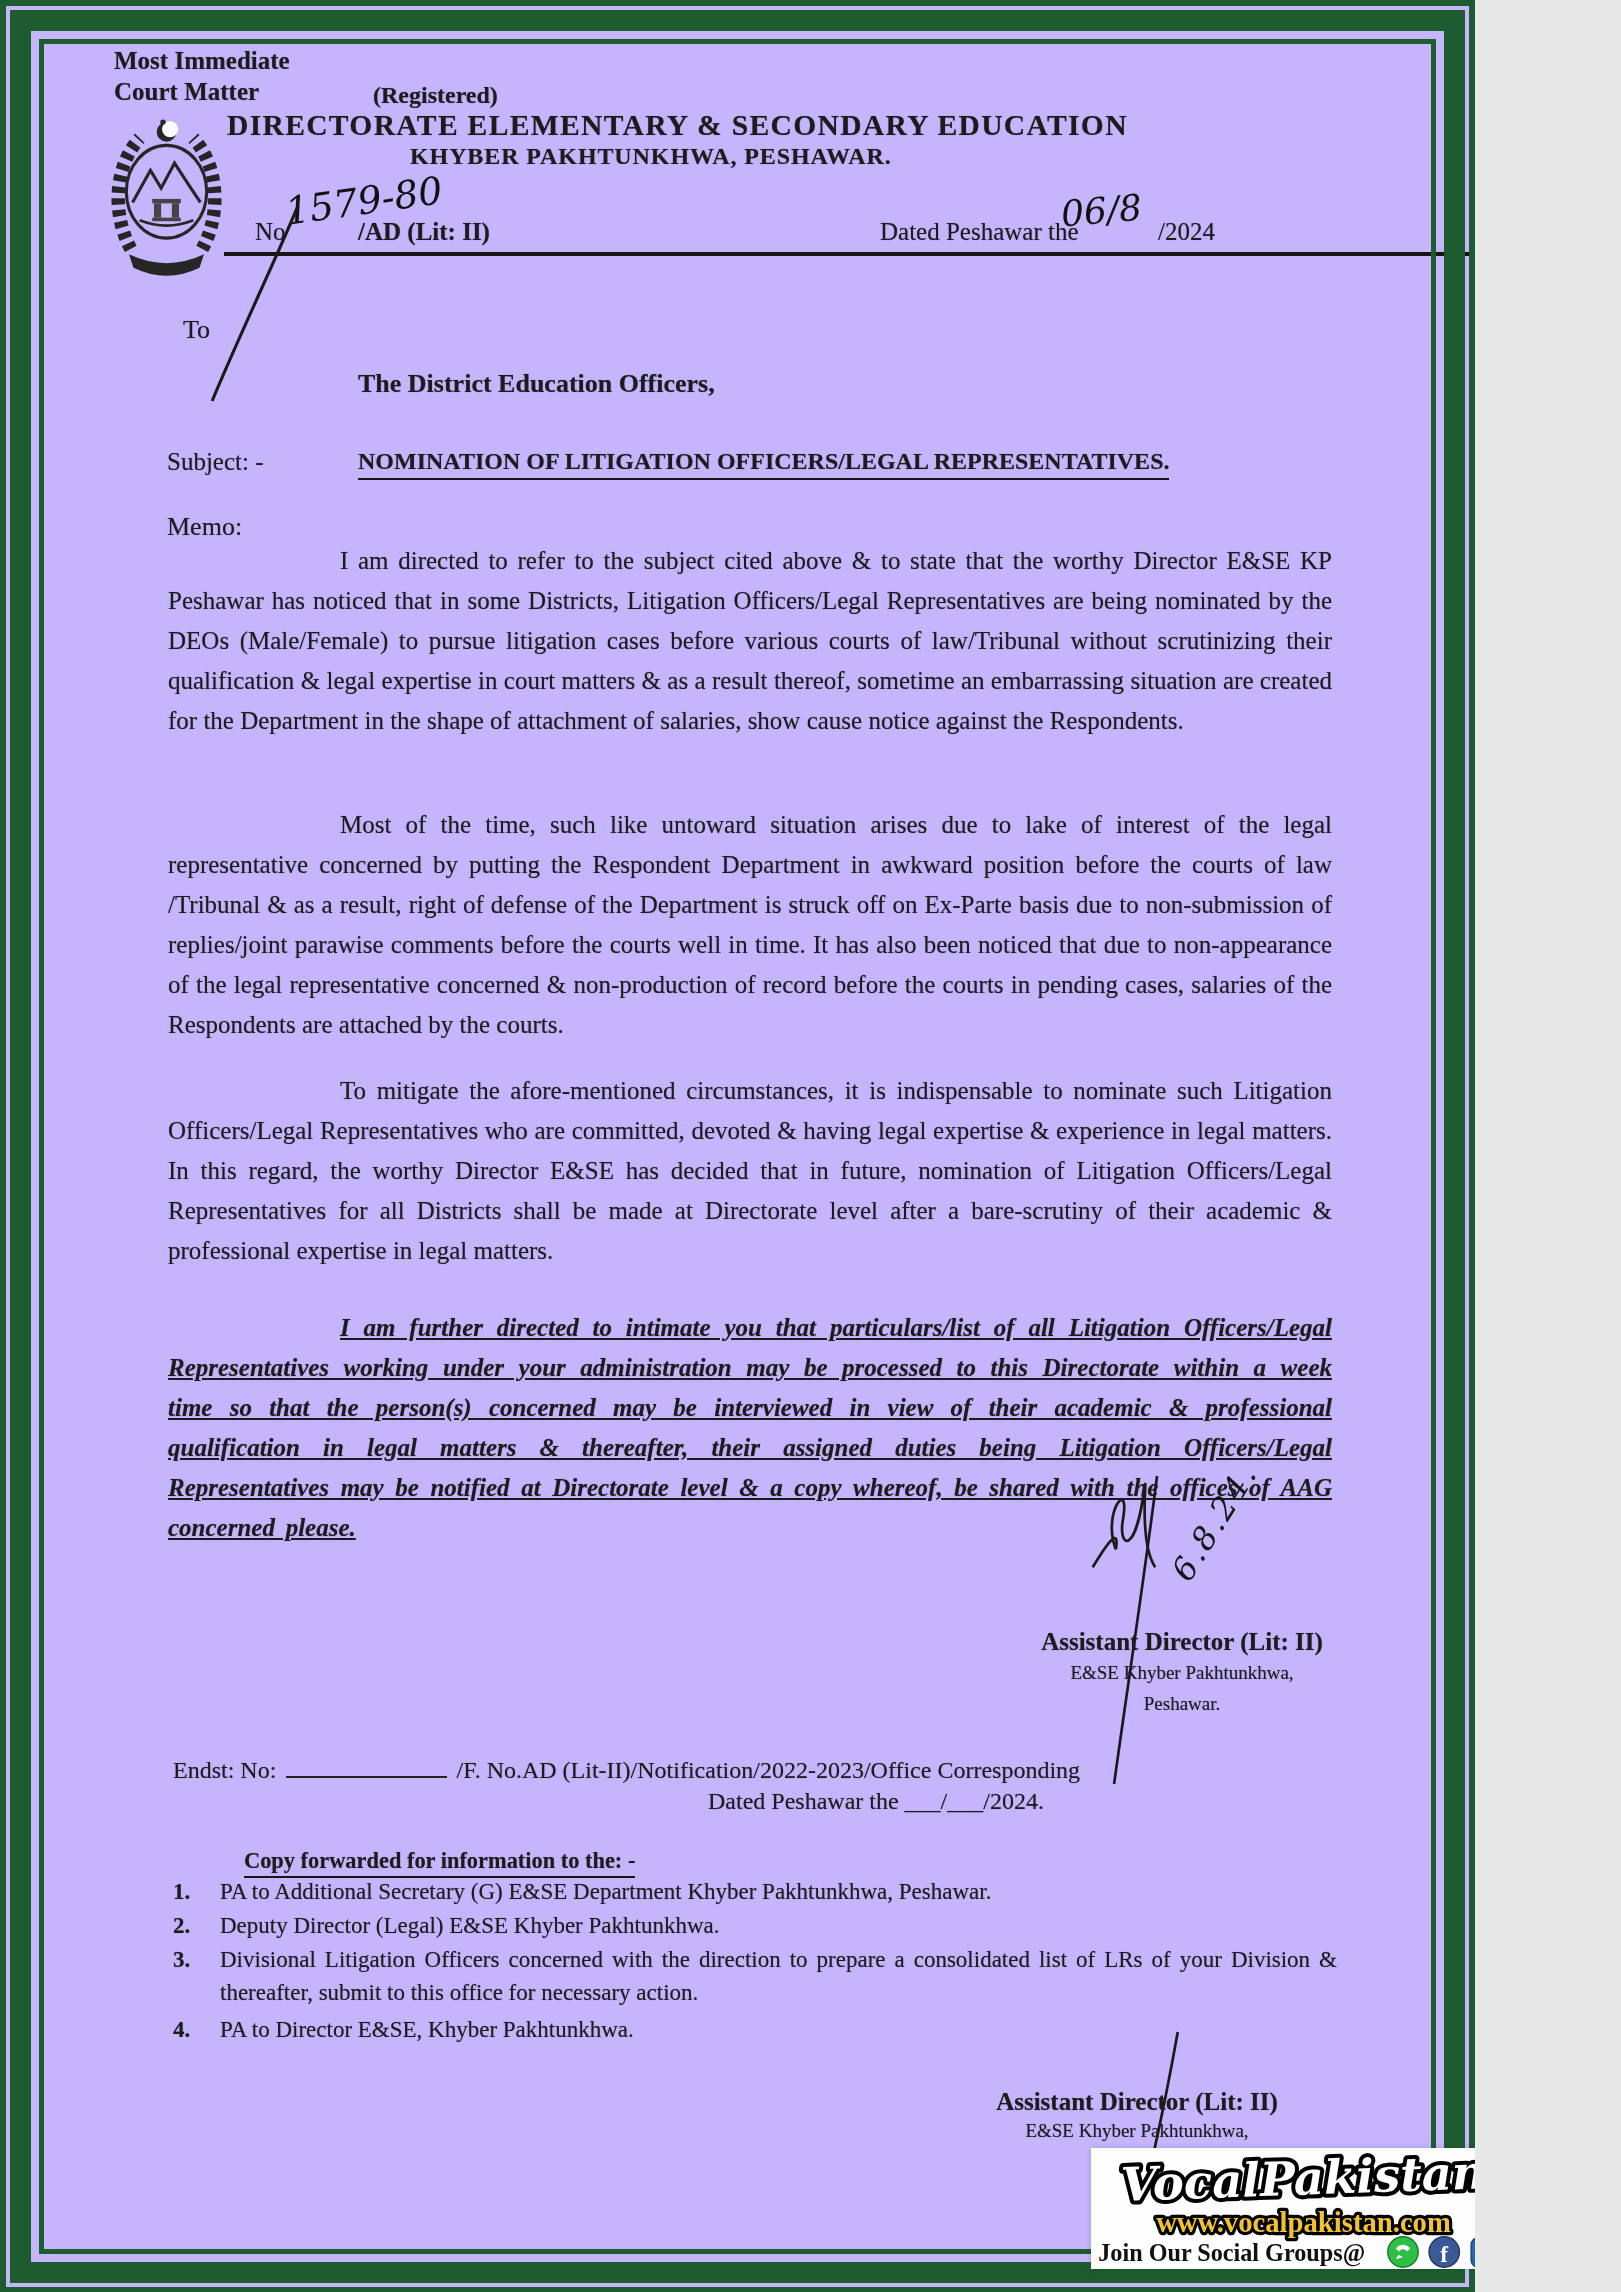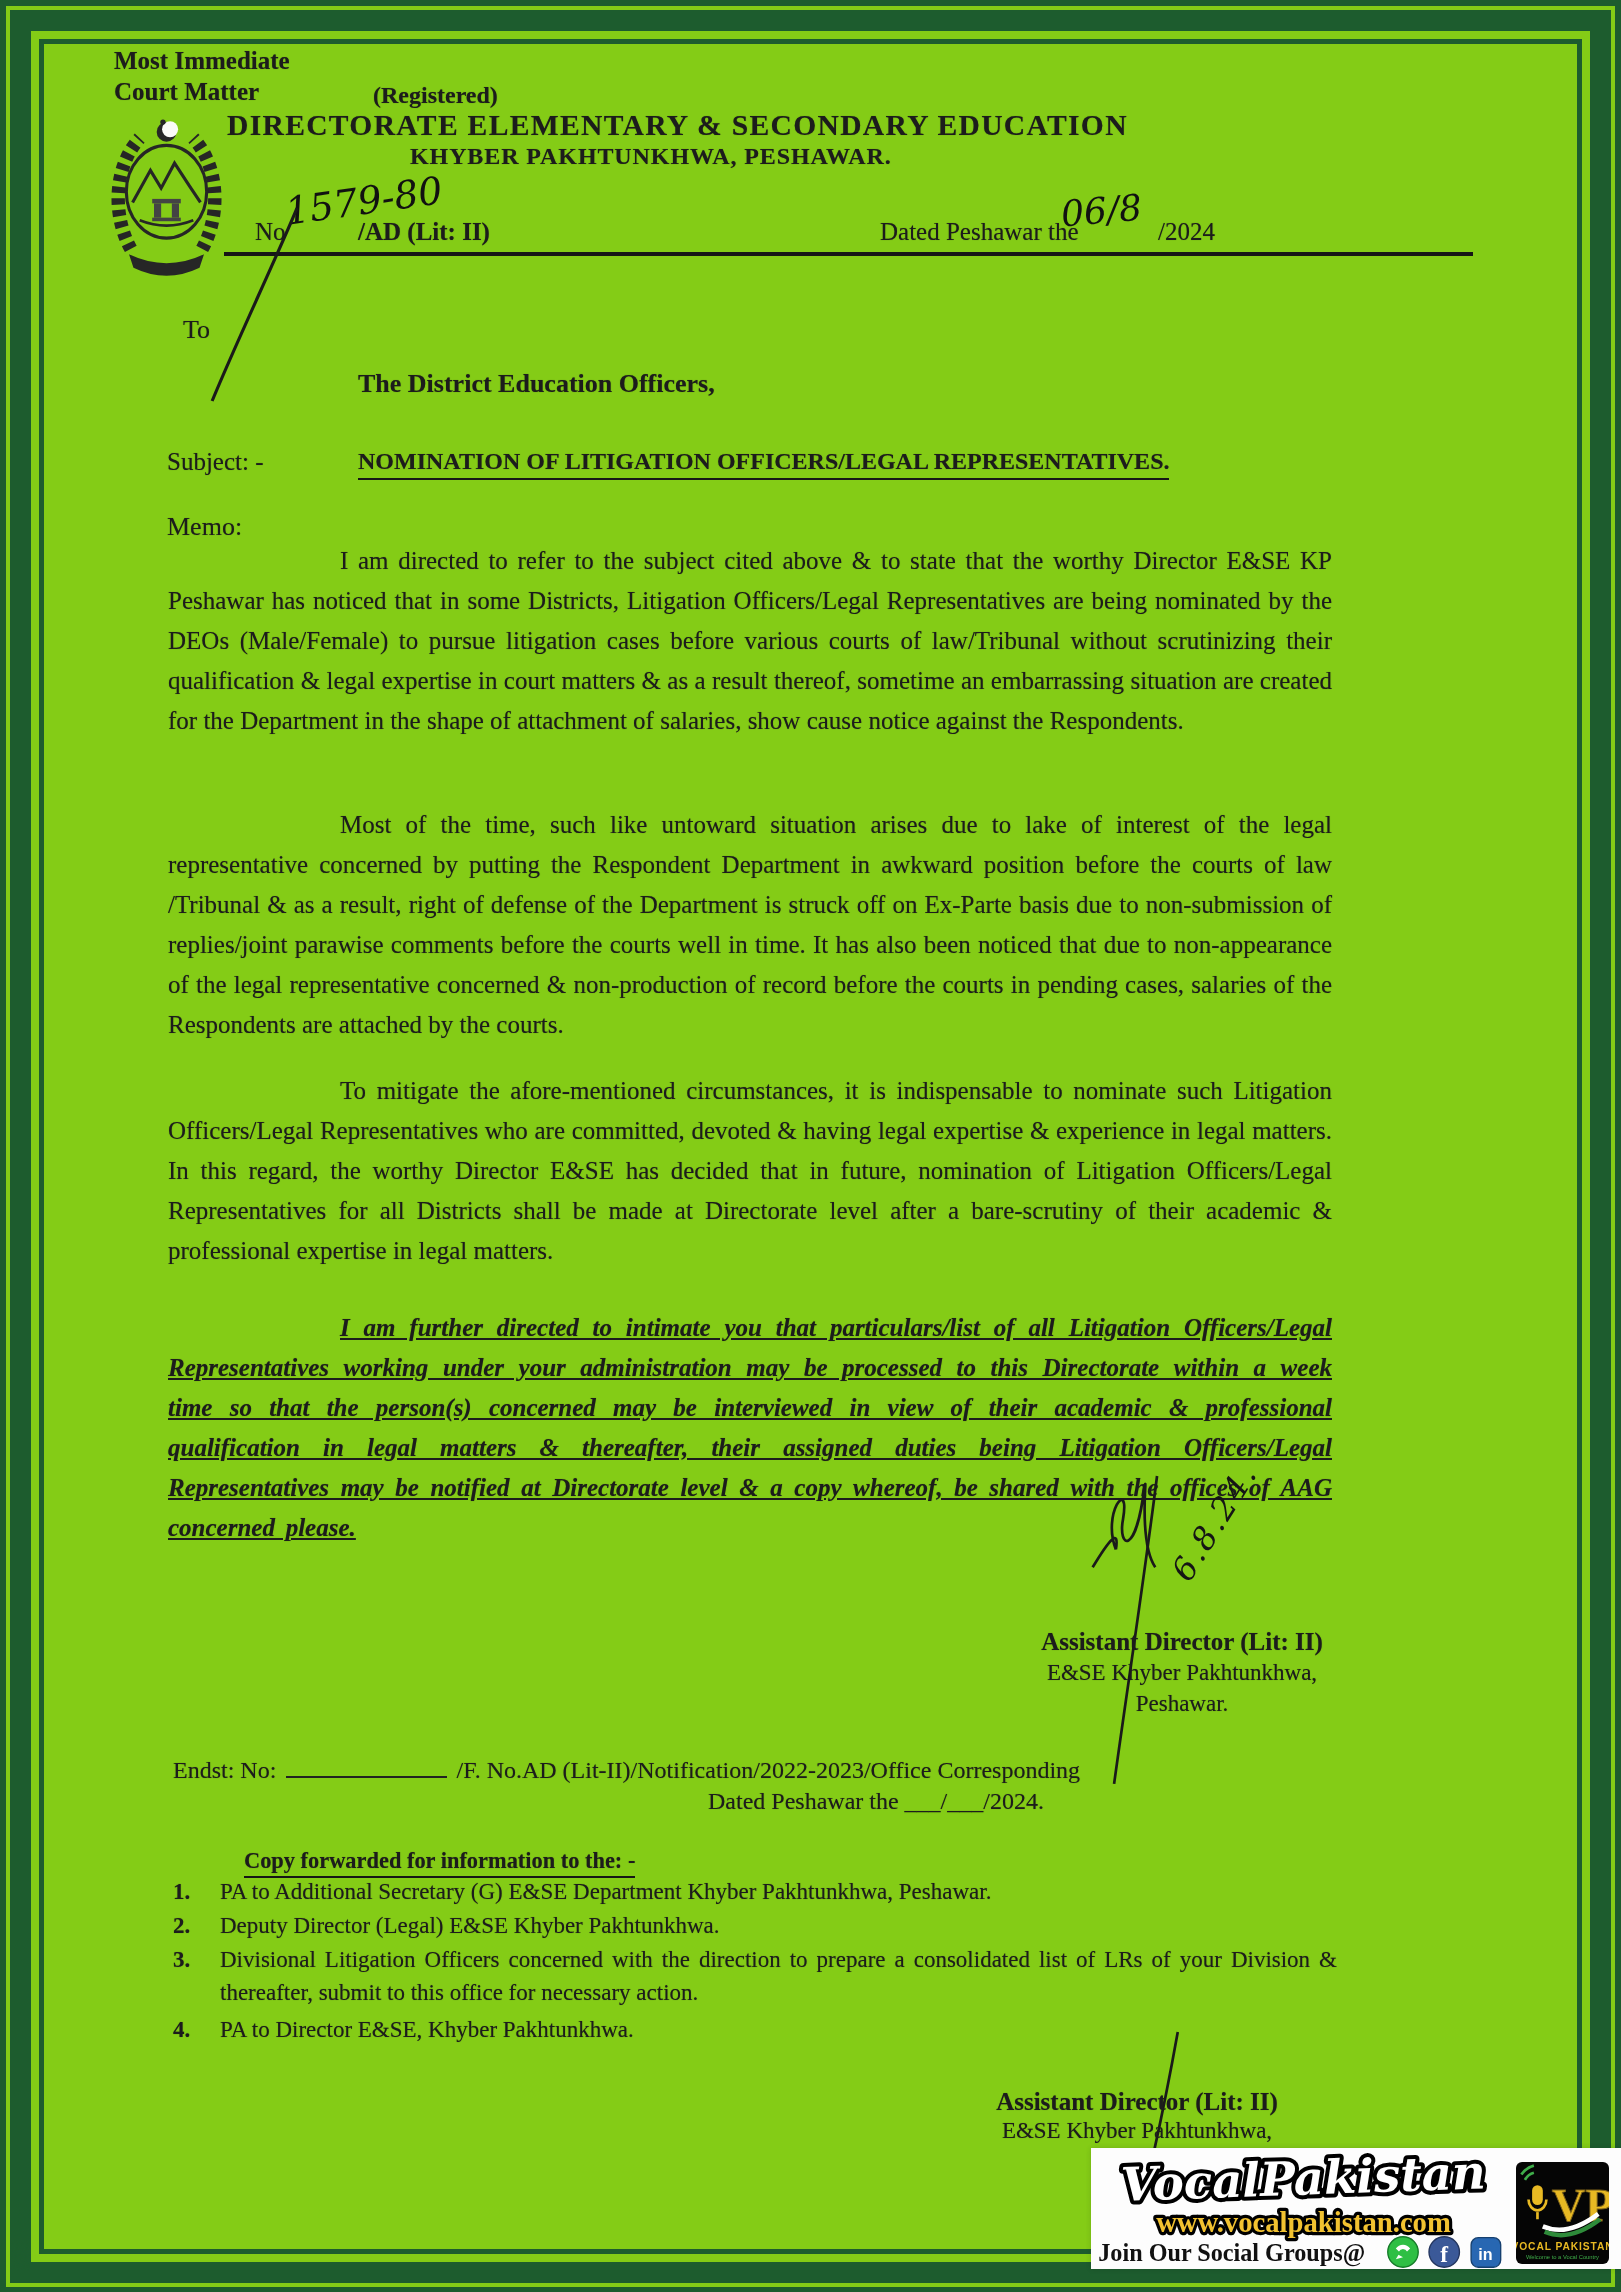--- a/index.html
+++ b/index.html
@@ -1,17 +1,17 @@
 <!DOCTYPE html>
 <html style="font-size:14.3px"><head>
 <meta charset="utf-8">
 <style>
   html,body{margin:0;padding:0;background:#e8e8e8;}
   .stage{
-    position:relative;width:1621px;height:2293px;background:#84cc16;
+    position:relative;width:1475px;height:2293px;background:#c4b5fd;
     font-family:"Liberation Serif", serif;color:#1c1c1c;overflow:hidden;
   }
   
   .frame{position:absolute;pointer-events:none;z-index:5;}
   .frame1{inset:0;border:6.3px solid #1d5c2e;}
   .frame2{inset:9.9px;border:21.5px solid #1d5c2e;}
   .frame3{inset:39px;border:5.4px solid #1d5c2e;}
   
   .abs{position:absolute;}
   .b{font-weight:bold;}
@@ -24,21 +24,21 @@
   .registered{left:373px;top:82px;font-size:24px;font-weight:bold;}
   .org1{left:227px;top:109px;font-size:29.6px;font-weight:bold;letter-spacing:1.3px;}
   .org2{left:410px;top:143px;font-size:24px;font-weight:bold;letter-spacing:0.9px;}
   .refrow{font-size:25px;}
   
   .para{position:absolute;left:168px;width:1164px;font-size:25px;line-height:40px;
         text-align:justify;text-indent:172px;}
   .para.em{font-weight:bold;font-style:italic;word-spacing:4.5px;text-decoration:underline;}
   .sigblock{text-align:center;line-height:31px;}
   .sigblock .t1{font-size:25px;font-weight:bold;}
-  .sigblock .t2{font-size:23px;}
+  .sigblock .t2{font-size:19px;}
   .listitem{position:absolute;font-size:23px;line-height:33px;}
   .listitem .num{position:absolute;left:0;top:0;font-weight:bold;}
   .listitem .txt{display:block;margin-left:47px;}
   .just{text-align:justify;}
   
   .wmband{left:1091px;top:2148px;width:530px;height:121px;background:#fdfdfd;z-index:10;
           box-shadow:0 0 5.4px rgba(0,0,0,.15);}
   .logobox{position:absolute;left:425px;top:14.3px;width:93px;height:102px;background:#050505;
            border-radius:6px;}
 </style>

